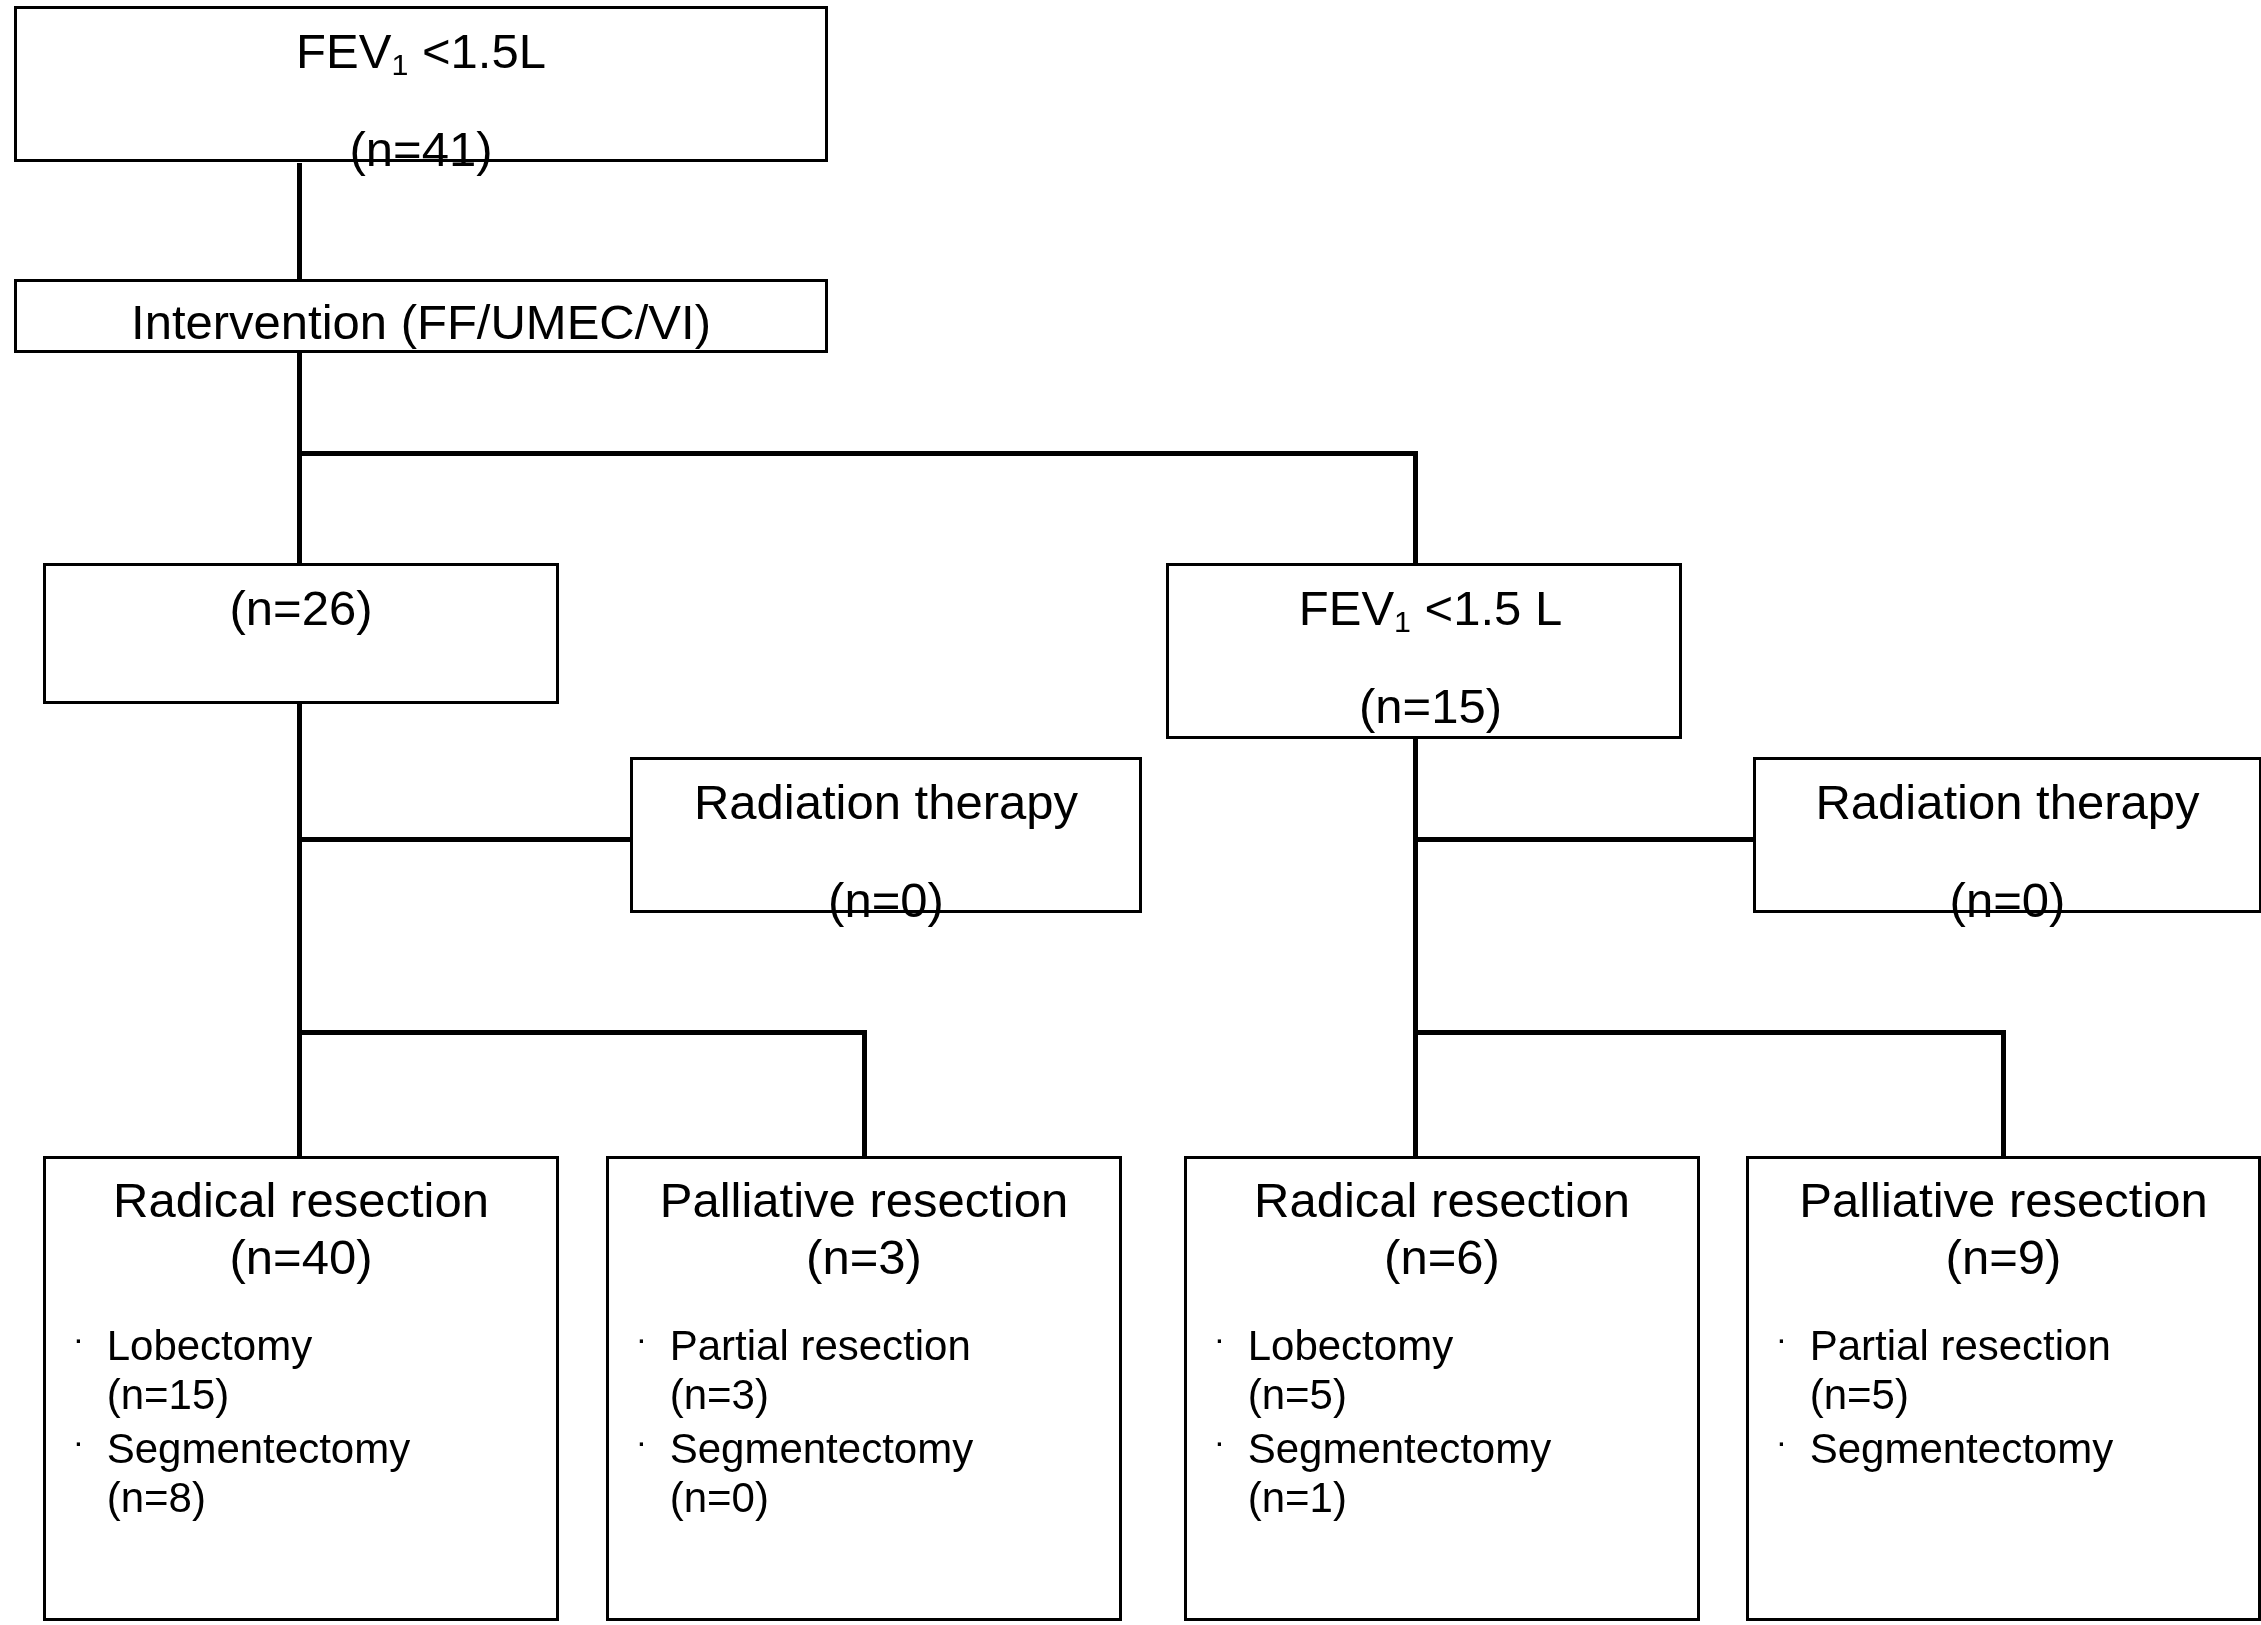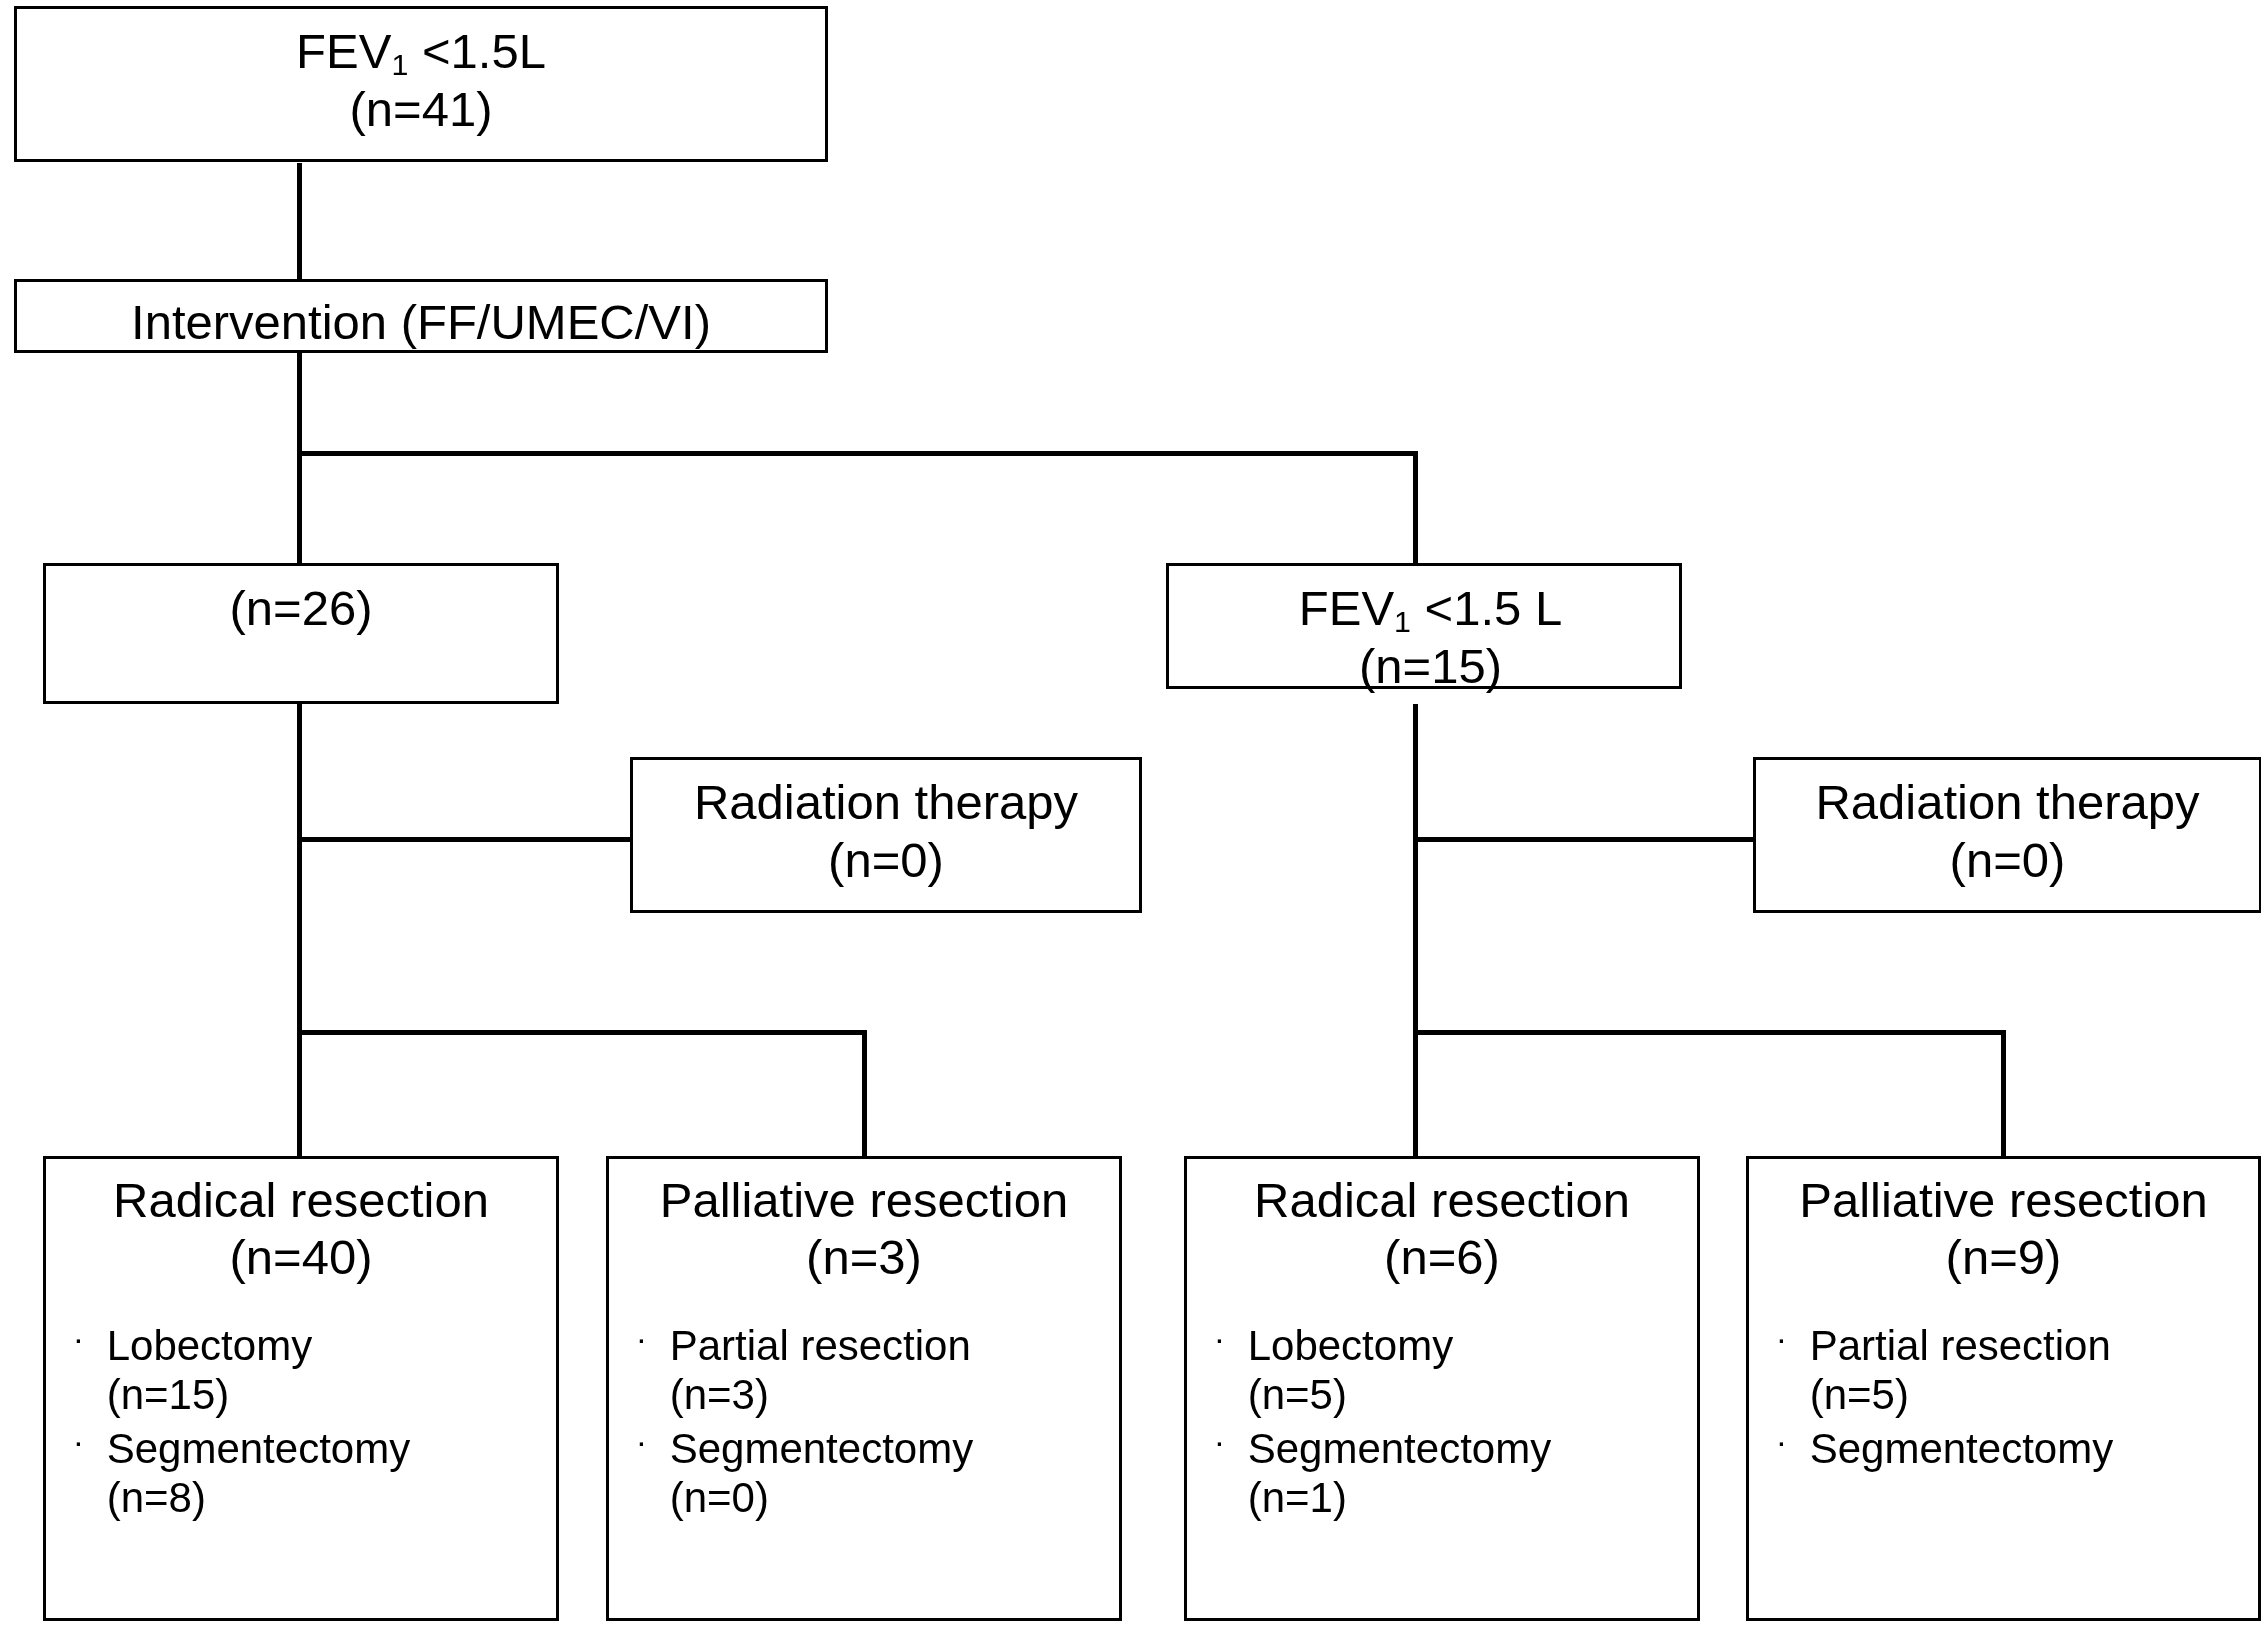--- a/index.html
+++ b/index.html
@@ -81,20 +81,21 @@
   .bullet-text {
     flex: 1 1 auto;
     font-size: 42px;
     line-height: 1.17;
   }
   .bullet-text .b-n {
     display: block;
   }
   .hdr2 {
     padding-top: 14px;
+    gap: 40px;
   }
   .hdr-leaf {
     padding-top: 12.5px;
   }
 </style>
 </head>
 <body>
 
 <div id="flow-root">
 
@@ -130,21 +131,21 @@
   </div>
 
   <div class="box hdr2" style="left:14px; top:279px; width:814px; height:74px; justify-content:center;">
     <span class="line ttl">Intervention (FF/UMEC/VI)</span>
   </div>
 
   <div class="box hdr2" style="left:43px; top:563px; width:516px; height:141px;">
     <span class="line ttl">(n=26)</span>
   </div>
 
-  <div class="box hdr2" style="left:1166px; top:563px; width:516px; height:126px;padding-left:13px;">
+  <div class="box hdr2" style="left:1166px; top:563px; width:516px; height:176px;padding-left:13px;">
     <span class="line ttl"><span>FEV</span><sub>1</sub><span> &lt;1.5 L</span></span>
     <span class="line ttl">(n=15)</span>
   </div>
 
   <div class="box hdr2" style="left:630px; top:757px; width:512px; height:156px;">
     <span class="line ttl">Radiation therapy</span>
     <span class="line ttl">(n=0)</span>
   </div>
 
   <div class="box hdr2" style="left:1753px; top:757px; width:509px; height:156px;">

